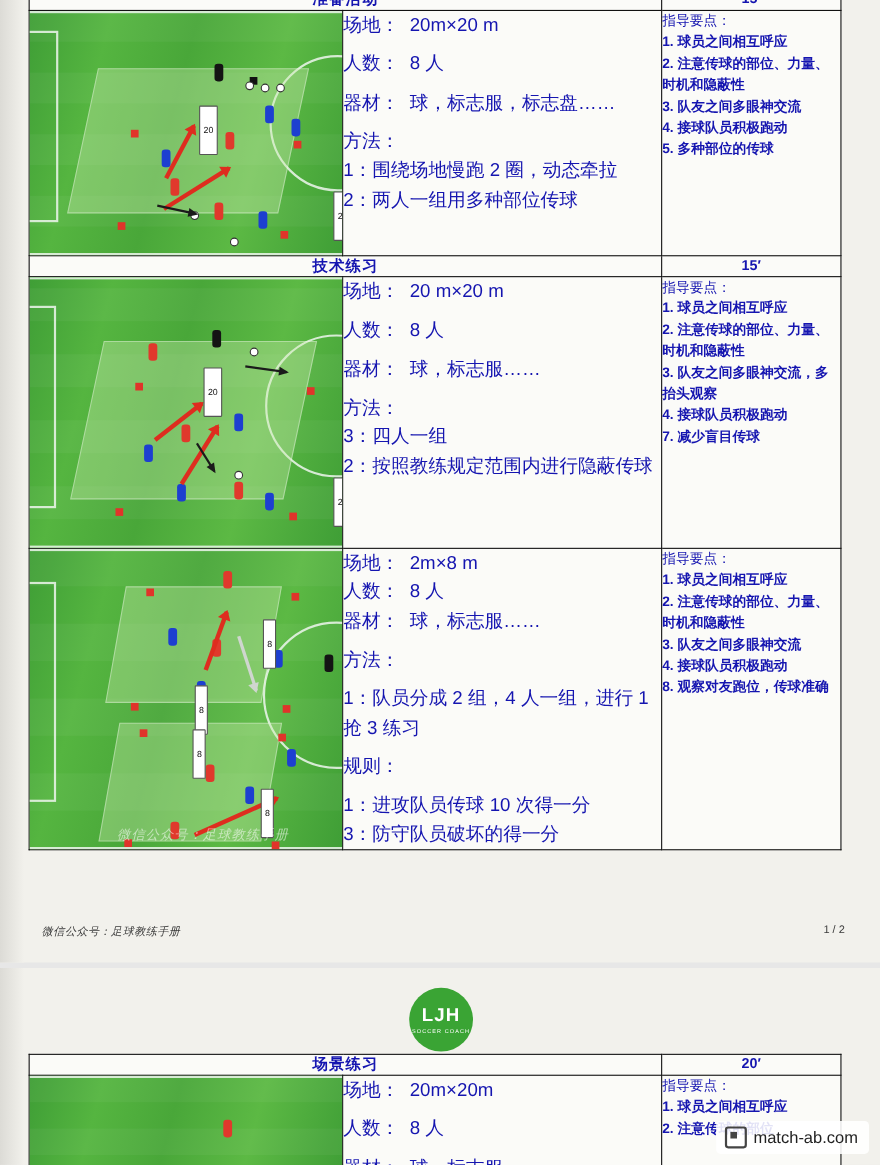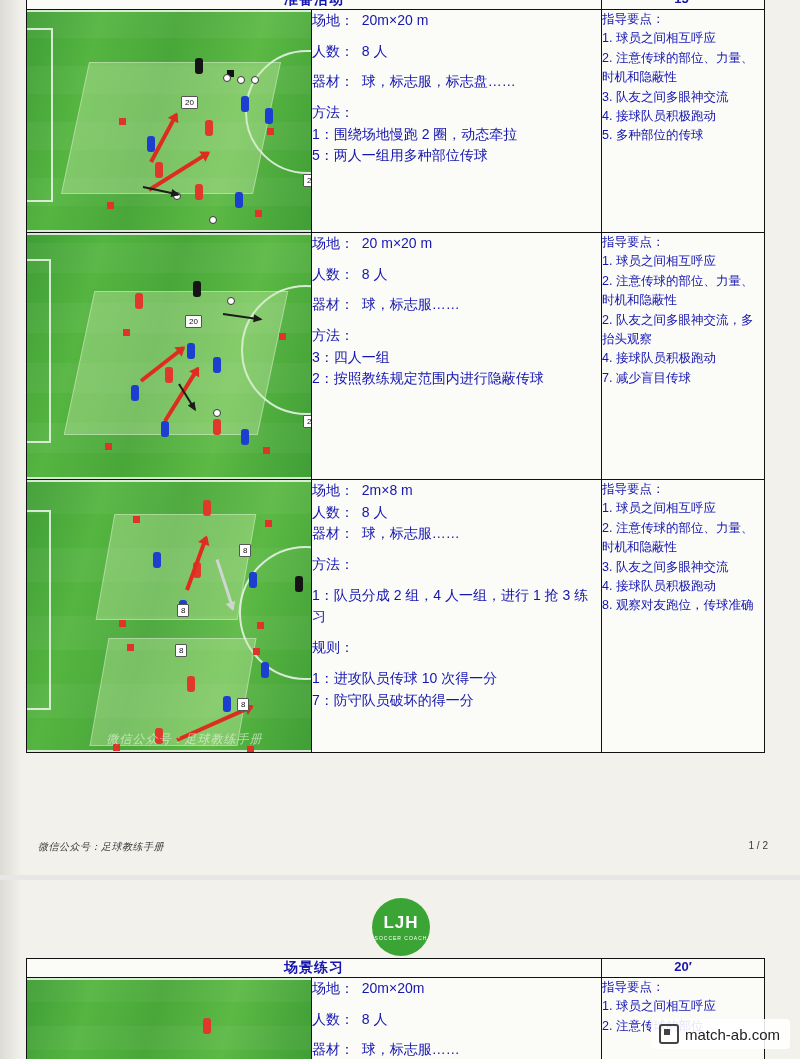--- a/index.html
+++ b/index.html
@@ -54,35 +54,35 @@
     text-align: center;
     color: #1515b0;
     font-weight: bold;
     font-size: 13px;
     padding: 2px 0 3px 0;
   }
 
   
   .txt {
     color: #1515b0;
-    font-size: 14px;
+    font-size: 17px;
     line-height: 1.55;
     padding: 8px 6px 8px 8px;
     word-break: break-all;
   }
   .txt .ln { white-space: pre-wrap; }
   .txt .gap { height: 9px; }
   .pts {
     color: #1515b0;
     font-size: 12.5px;
     line-height: 1.55;
     padding: 8px 6px 8px 8px;
   }
   .pts .hd { }
-  .pts .li { padding-left: 0px; }
+  .pts .li { padding-left: 0px; font-weight: bold; }
 
   
   .pitch {
     position: relative;
     width: 100%;
     height: 100%;
     background: linear-gradient(105deg,#3f9e36 0%, #55b540 22%, #49a739 45%, #5cb944 70%, #3f9e36 100%);
     overflow: hidden;
   }
   .pitch .stripe {
@@ -105,21 +105,21 @@
   .player.blue { background: #1d3fd0; }
   .player.red { background: #e0392c; }
   .player.black { background: #141414; }
   .ball { position: absolute; width: 6px; height: 6px; background: #fff; border-radius: 50%; border: 1px solid #333; }
   .numtag {
     position: absolute;
     background: #fff;
     border: 1px solid #555;
     font-size: 8px;
     color: #111;
-    padding: 0 3px;
+    padding: 16px 3px;
     line-height: 11px;
     border-radius: 1px;
   }
   .arrow { position: absolute; transform-origin: 0 50%; height: 4px; background: #de2d1f; }
   .arrow::after {
     content: "";
     position: absolute;
     right: -2px; top: 50%;
     transform: translateY(-50%);
     border-left: 9px solid #de2d1f;
@@ -252,32 +252,36 @@
         </td>
         <td class="txt">
           <div class="ln">场地：  20m×20 m</div>
           <div class="gap"></div>
           <div class="ln">人数：  8 人</div>
           <div class="gap"></div>
           <div class="ln">器材：  球，标志服，标志盘……</div>
           <div class="gap"></div>
           <div class="ln">方法：</div>
           <div class="ln">1：围绕场地慢跑 2 圈，动态牵拉</div>
-          <div class="ln">5：两人一组用多种部位传球</div>
+          <div class="ln">2：两人一组用多种部位传球</div>
         </td>
         <td class="pts">
           <div class="hd">指导要点：</div>
           <div class="li">1. 球员之间相互呼应</div>
           <div class="li">2. 注意传球的部位、力量、时机和隐蔽性</div>
           <div class="li">3. 队友之间多眼神交流</div>
           <div class="li">4. 接球队员积极跑动</div>
           <div class="li">5. 多种部位的传球</div>
         </td>
       </tr>
 
+      <tr>
+        <td colspan="2" class="sec-title">技术练习</td>
+        <td class="sec-time">15′</td>
+      </tr>
       <tr>
         <td style="height:246px">
           <div class="pitch">
             <div class="stripe" style="top:10px;height:30px"></div>
             <div class="stripe" style="top:70px;height:30px"></div>
             <div class="stripe" style="top:130px;height:30px"></div>
             <div class="stripe" style="top:190px;height:30px"></div>
             <div class="line" style="left:0;top:0;width:100%;height:2px"></div>
             <div class="line" style="left:0;bottom:0;width:100%;height:2px"></div>
             <div class="box" style="left:-54px;top:26px;width:74px;height:180px"></div>
@@ -314,21 +318,21 @@
           <div class="ln">器材：  球，标志服……</div>
           <div class="gap"></div>
           <div class="ln">方法：</div>
           <div class="ln">3：四人一组</div>
           <div class="ln">2：按照教练规定范围内进行隐蔽传球</div>
         </td>
         <td class="pts">
           <div class="hd">指导要点：</div>
           <div class="li">1. 球员之间相互呼应</div>
           <div class="li">2. 注意传球的部位、力量、时机和隐蔽性</div>
-          <div class="li">2. 队友之间多眼神交流，多抬头观察</div>
+          <div class="li">3. 队友之间多眼神交流，多抬头观察</div>
           <div class="li">4. 接球队员积极跑动</div>
           <div class="li">7. 减少盲目传球</div>
         </td>
       </tr>
 
       <tr>
         <td style="height:272px">
           <div class="pitch">
             <div class="stripe" style="top:0;height:34px"></div>
             <div class="stripe" style="top:68px;height:34px"></div>
@@ -373,21 +377,21 @@
           <div class="ln">人数：  8 人</div>
           <div class="ln">器材：  球，标志服……</div>
           <div class="gap"></div>
           <div class="ln">方法：</div>
           <div class="gap"></div>
           <div class="ln">1：队员分成 2 组，4 人一组，进行 1 抢 3 练习</div>
           <div class="gap"></div>
           <div class="ln">规则：</div>
           <div class="gap"></div>
           <div class="ln">1：进攻队员传球 10 次得一分</div>
-          <div class="ln">7：防守队员破坏的得一分</div>
+          <div class="ln">3：防守队员破坏的得一分</div>
         </td>
         <td class="pts">
           <div class="hd">指导要点：</div>
           <div class="li">1. 球员之间相互呼应</div>
           <div class="li">2. 注意传球的部位、力量、时机和隐蔽性</div>
           <div class="li">3. 队友之间多眼神交流</div>
           <div class="li">4. 接球队员积极跑动</div>
           <div class="li">8. 观察对友跑位，传球准确</div>
         </td>
       </tr>

